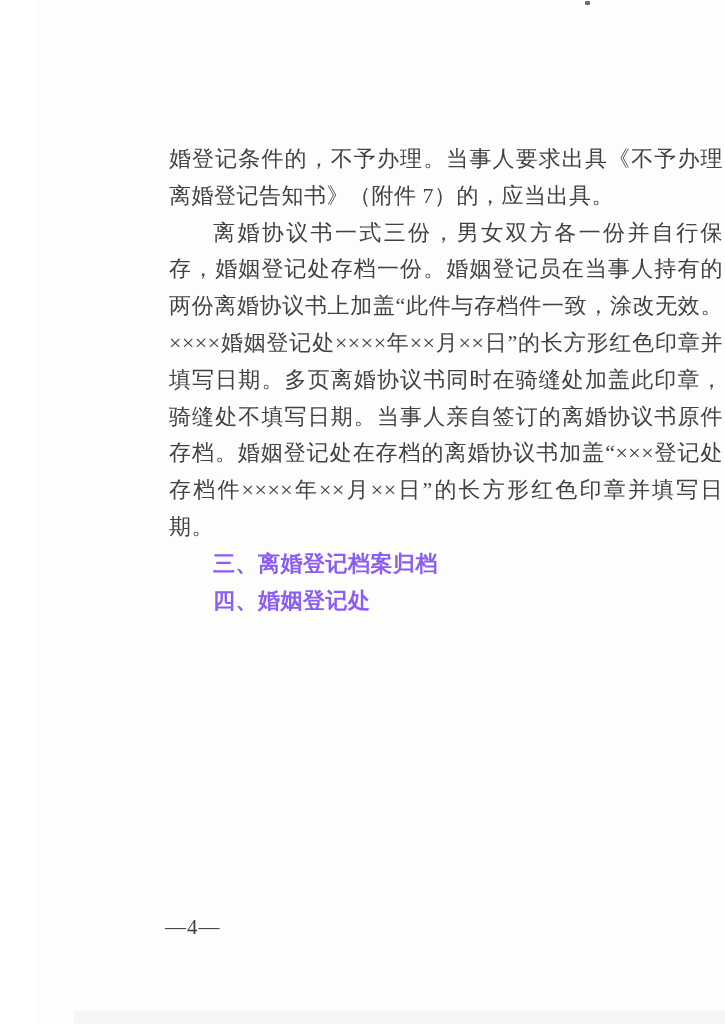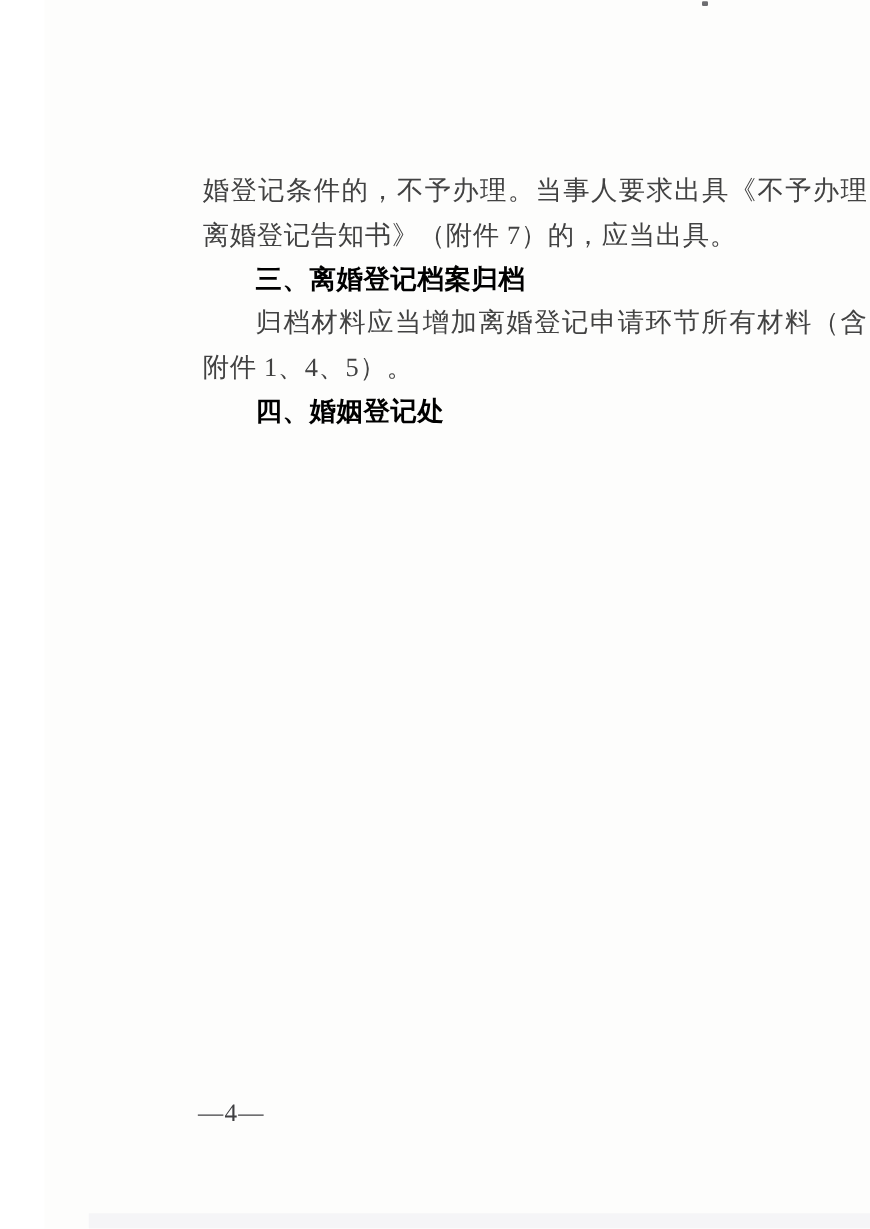--- a/index.html
+++ b/index.html
@@ -53,21 +53,21 @@
   .para-indent {
     text-indent: 2em;
   }
   
   .para-continues {
     text-align-last: justify;
   }
   .section-heading {
     font-family: "Liberation Sans", sans-serif;
     font-weight: bold;
-    color: #000000;
+    color: #8b5cf6;
     text-indent: 2em;
   }
   .page-number {
     position: absolute;
     left: 91px;
     top: 913px;
     font-size: 21px;
     line-height: 28px;
     color: #3f3f42;
     letter-spacing: 1px;
@@ -76,22 +76,22 @@
 </style>
 </head>
 <body>
 
 <div class="page">
 
   <span class="scan-speck"></span>
 
   <div class="content">
     <p>婚登记条件的，不予办理。当事人要求出具《不予办理离婚登记告知书》（附件 7）的，应当出具。</p>
+    <p class="para-indent">离婚协议书一式三份，男女双方各一份并自行保存，婚姻登记处存档一份。婚姻登记员在当事人持有的两份离婚协议书上加盖“此件与存档件一致，涂改无效。××××婚姻登记处××××年××月××日”的长方形红色印章并填写日期。多页离婚协议书同时在骑缝处加盖此印章，骑缝处不填写日期。当事人亲自签订的离婚协议书原件存档。婚姻登记处在存档的离婚协议书加盖“×××登记处存档件××××年××月××日”的长方形红色印章并填写日期。</p>
     <p class="section-heading">三、离婚登记档案归档</p>
-    <p class="para-indent">归档材料应当增加离婚登记申请环节所有材料（含附件 1、4、5）。</p>
     <p class="section-heading">四、婚姻登记处</p>
   </div>
 
   <div class="page-number">—4—</div>
 
   <div class="page-edge-shadow"></div>
 
 </div>
 
 </body></html>

